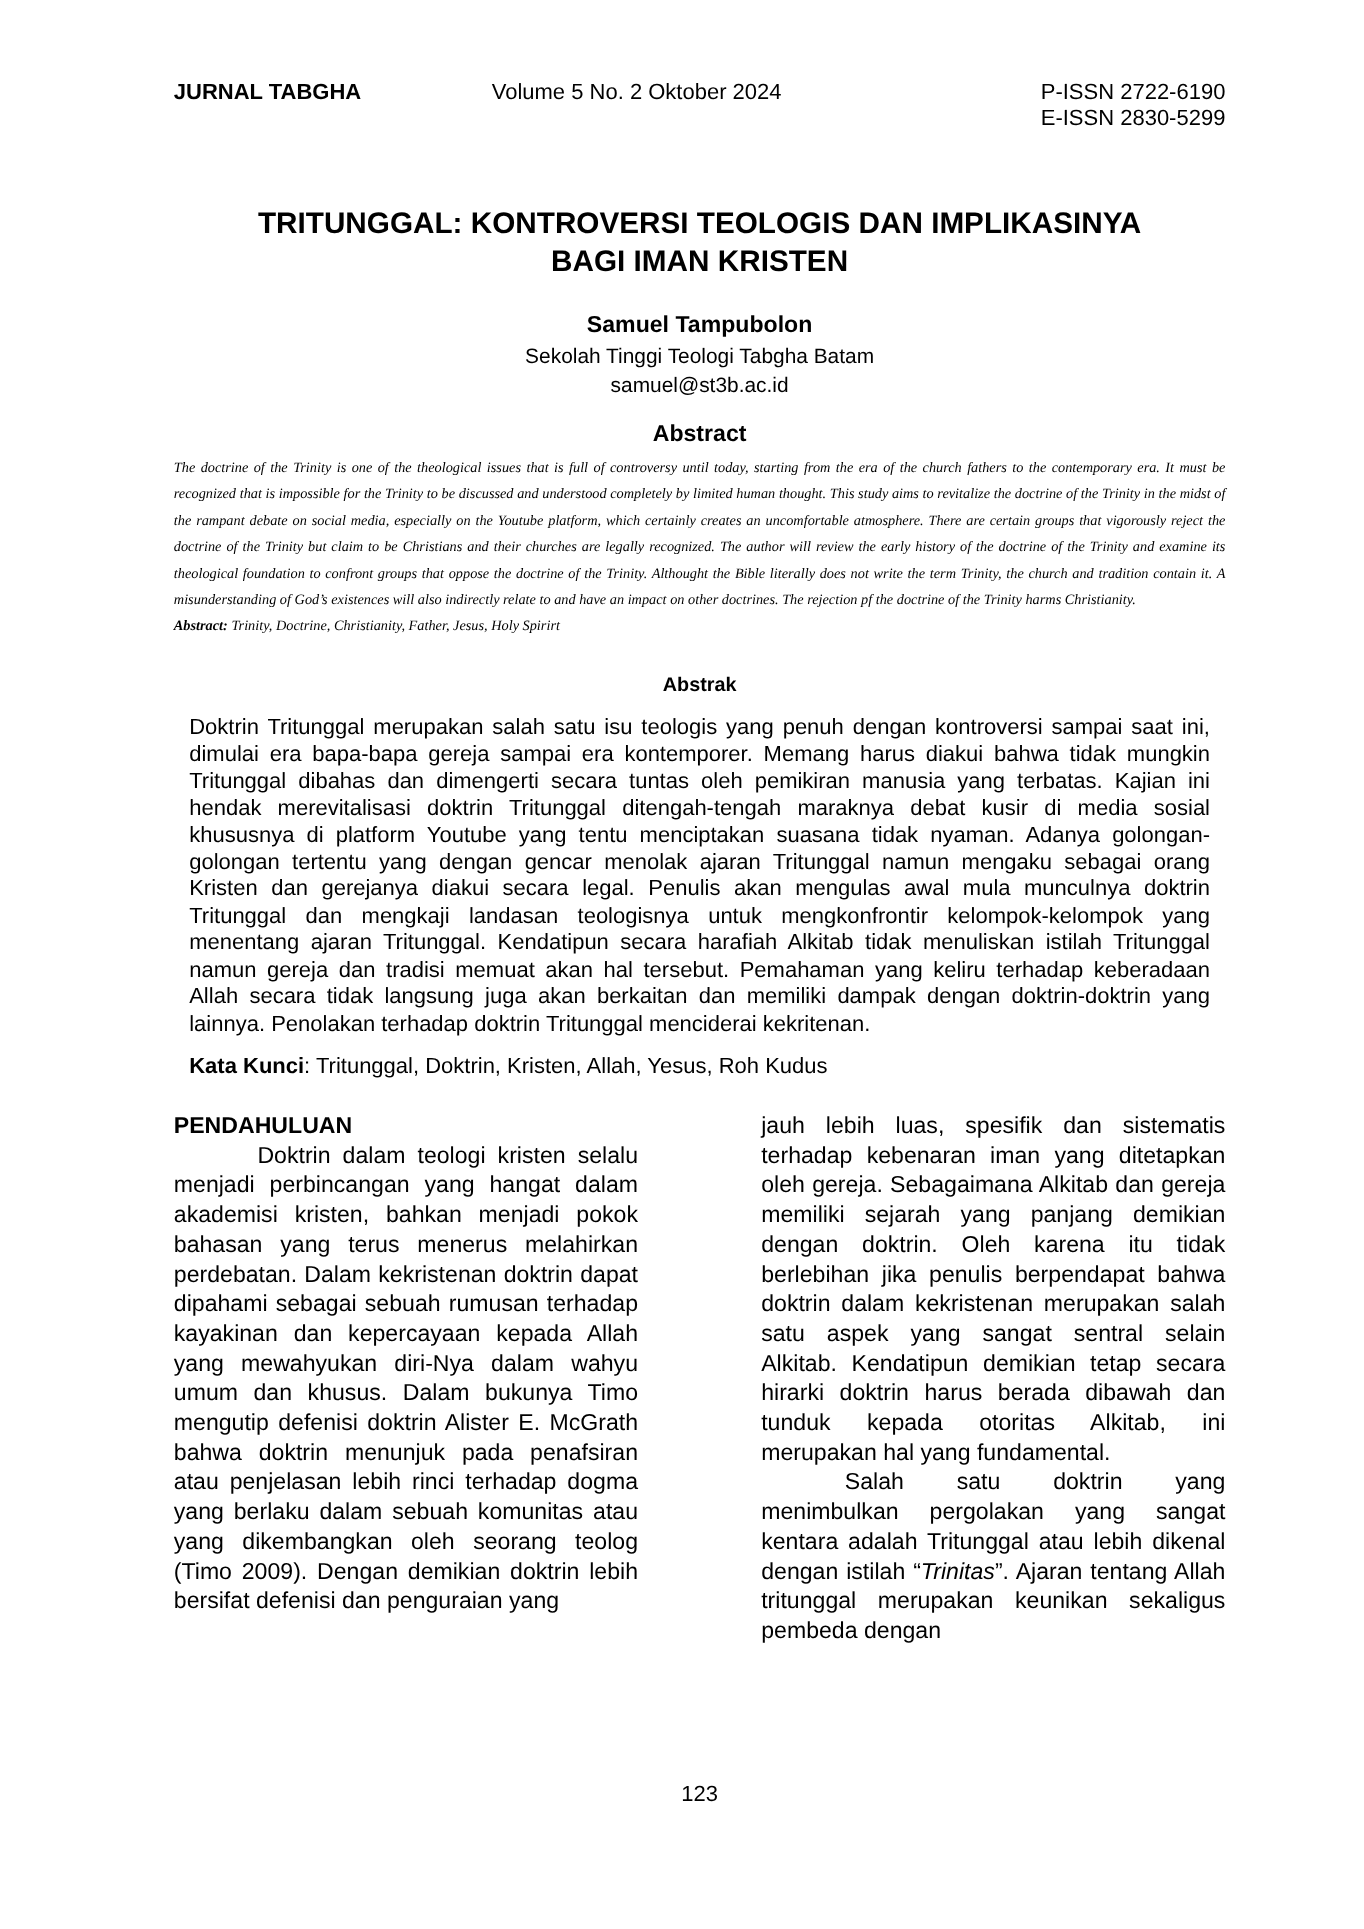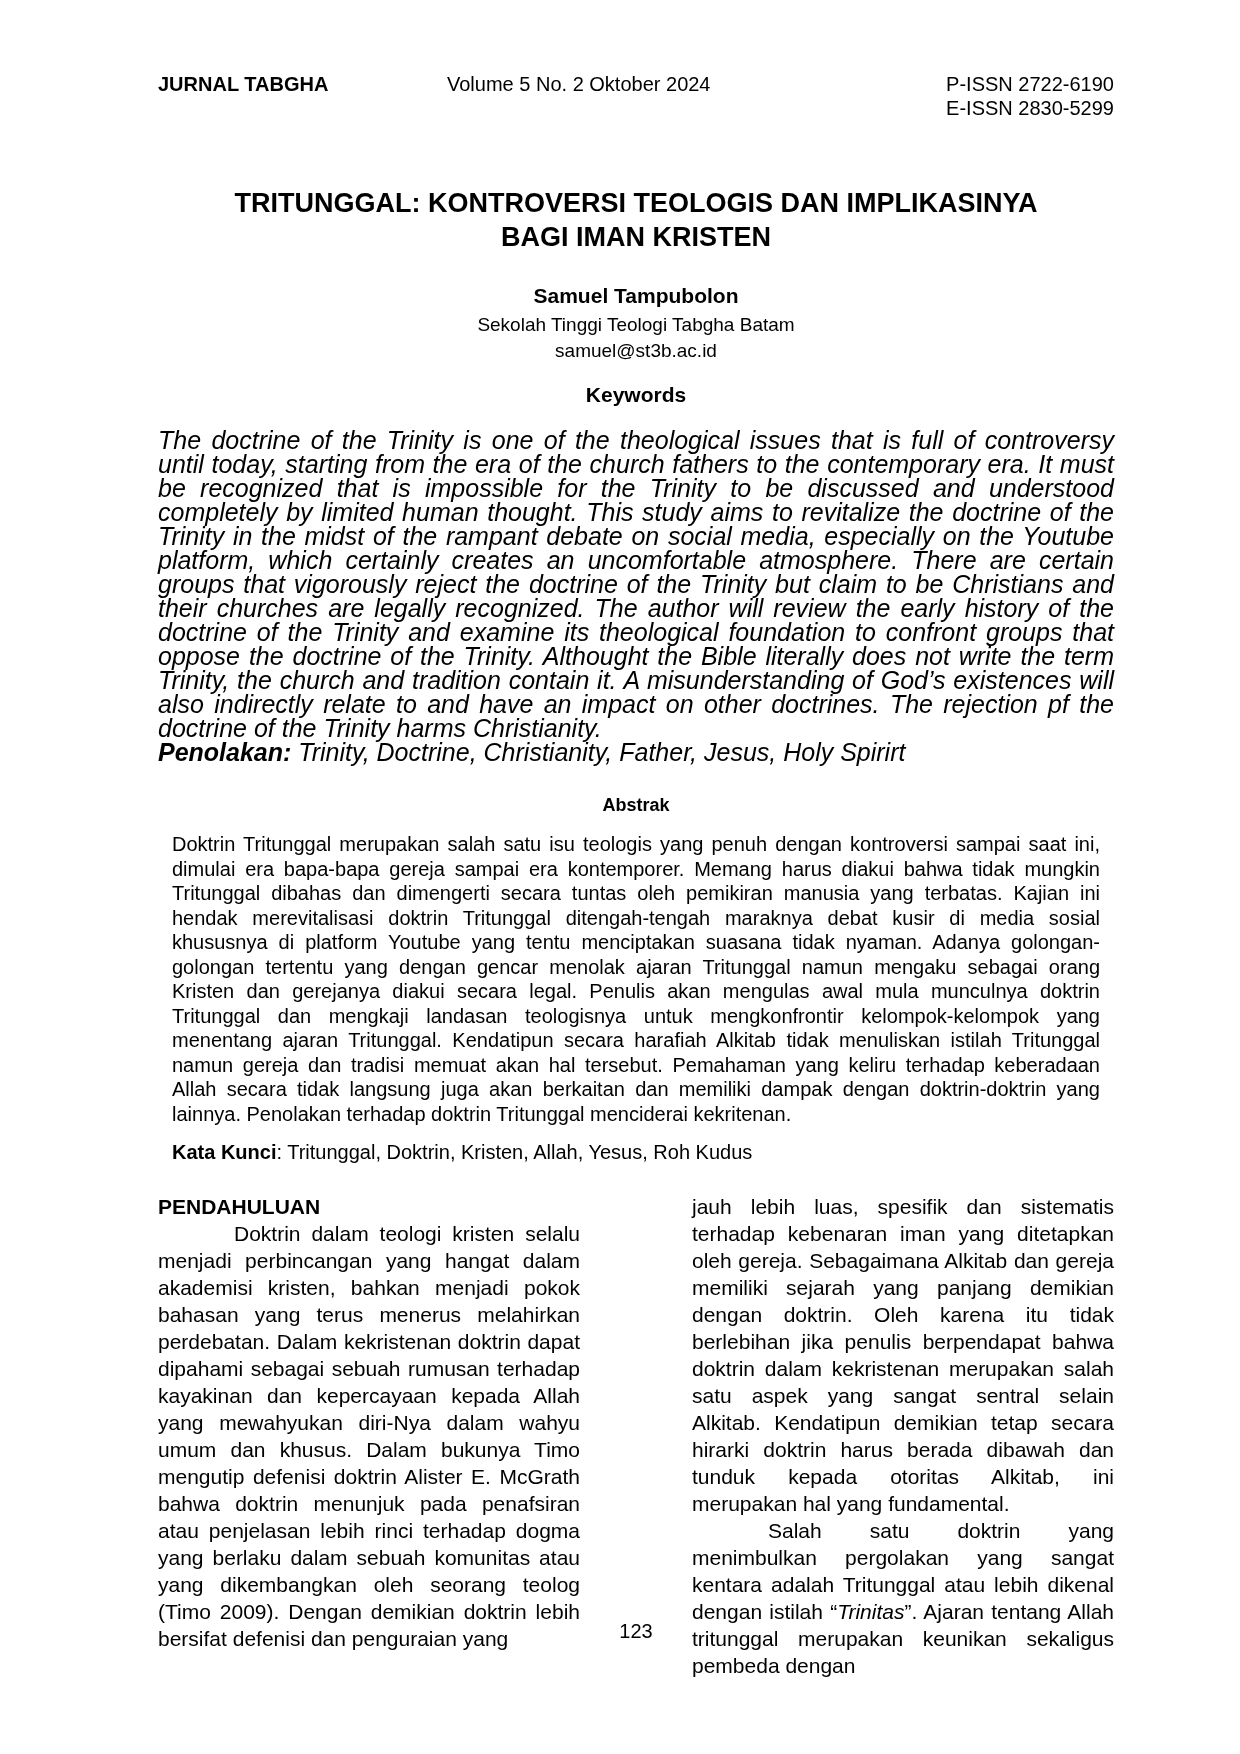--- a/index.html
+++ b/index.html
@@ -56,25 +56,26 @@
 
   
   .abs-heading {
     margin: 19px 0 0 0;
     text-align: center;
     font-weight: bold;
     font-size: 21px;
     line-height: 26px;
   }
   .abstract-en {
-    margin-top: 20px;
+    margin-top: 5px;
     font-style: italic;
-    font-size: 25px;
+    font-size: 13px;
     line-height: 24px;
     text-align: justify;
+    font-family: Liberation Serif, serif;
   }
   .abstract-en p { margin: 0; }
   .kw-label-en { font-weight: bold; }
 
   
   .abstrak-heading {
     margin: 28px 0 0 0;
     text-align: center;
     font-weight: bold;
     font-size: 18px;
@@ -140,24 +141,24 @@
     <span class="tline">TRITUNGGAL: KONTROVERSI TEOLOGIS DAN IMPLIKASINYA</span>
     <span class="tline">BAGI IMAN KRISTEN</span>
   </h1>
 
   <div class="author-block">
     <div class="author-name">Samuel Tampubolon</div>
     <div class="author-affil">Sekolah Tinggi Teologi Tabgha Batam</div>
     <div class="author-email">samuel@st3b.ac.id</div>
   </div>
 
-  <h2 class="abs-heading">Keywords</h2>
+  <h2 class="abs-heading">Abstract</h2>
   <div class="abstract-en">
     <p><span>The doctrine of the Trinity is one of the theological issues that is full of controversy until today, starting from the era of the church fathers to the contemporary era. It must be recognized that is impossible for the Trinity to be discussed and understood completely by limited human thought. This study aims to revitalize the doctrine of the Trinity in the midst of the rampant debate on social media, especially on the Youtube platform, which certainly creates an uncomfortable atmosphere. There are certain groups that vigorously reject the doctrine of the Trinity but claim to be Christians and their churches are legally recognized. The author will review the early history of the doctrine of the Trinity and examine its theological foundation to confront groups that oppose the doctrine of the Trinity. Althought the Bible literally does not write the term Trinity, the church and tradition contain it. A misunderstanding of God’s existences will also indirectly relate to and have an impact on other doctrines. The rejection pf the doctrine of the Trinity harms Christianity.</span></p>
-    <p><span class="kw-label-en">Penolakan:</span><span> Trinity, Doctrine, Christianity, Father, Jesus, Holy Spirirt</span></p>
+    <p><span class="kw-label-en">Abstract:</span><span> Trinity, Doctrine, Christianity, Father, Jesus, Holy Spirirt</span></p>
   </div>
 
   <h2 class="abstrak-heading">Abstrak</h2>
   <div class="abstract-id">
     <p><span>Doktrin Tritunggal merupakan salah satu isu teologis yang penuh dengan kontroversi sampai saat ini, dimulai era bapa-bapa gereja sampai era kontemporer. Memang harus diakui bahwa tidak mungkin Tritunggal dibahas dan dimengerti secara tuntas oleh pemikiran manusia yang terbatas. Kajian ini hendak merevitalisasi doktrin Tritunggal ditengah-tengah maraknya debat kusir di media sosial khususnya di platform Youtube yang tentu menciptakan suasana tidak nyaman. Adanya golongan-golongan tertentu yang dengan gencar menolak ajaran Tritunggal namun mengaku sebagai orang Kristen dan gerejanya diakui secara legal. Penulis akan mengulas awal mula munculnya doktrin Tritunggal dan mengkaji landasan teologisnya untuk mengkonfrontir kelompok-kelompok yang menentang ajaran Tritunggal. Kendatipun secara harafiah Alkitab tidak menuliskan istilah Tritunggal namun gereja dan tradisi memuat akan hal tersebut. Pemahaman yang keliru terhadap keberadaan Allah secara tidak langsung juga akan berkaitan dan memiliki dampak dengan doktrin-doktrin yang lainnya. Penolakan terhadap doktrin Tritunggal menciderai kekritenan.</span></p>
     <p><span class="kw-label-id">Kata Kunci</span><span>: Tritunggal, Doktrin, Kristen, Allah, Yesus, Roh Kudus</span></p>
   </div>
 
   <div class="columns">
     <div class="col">

